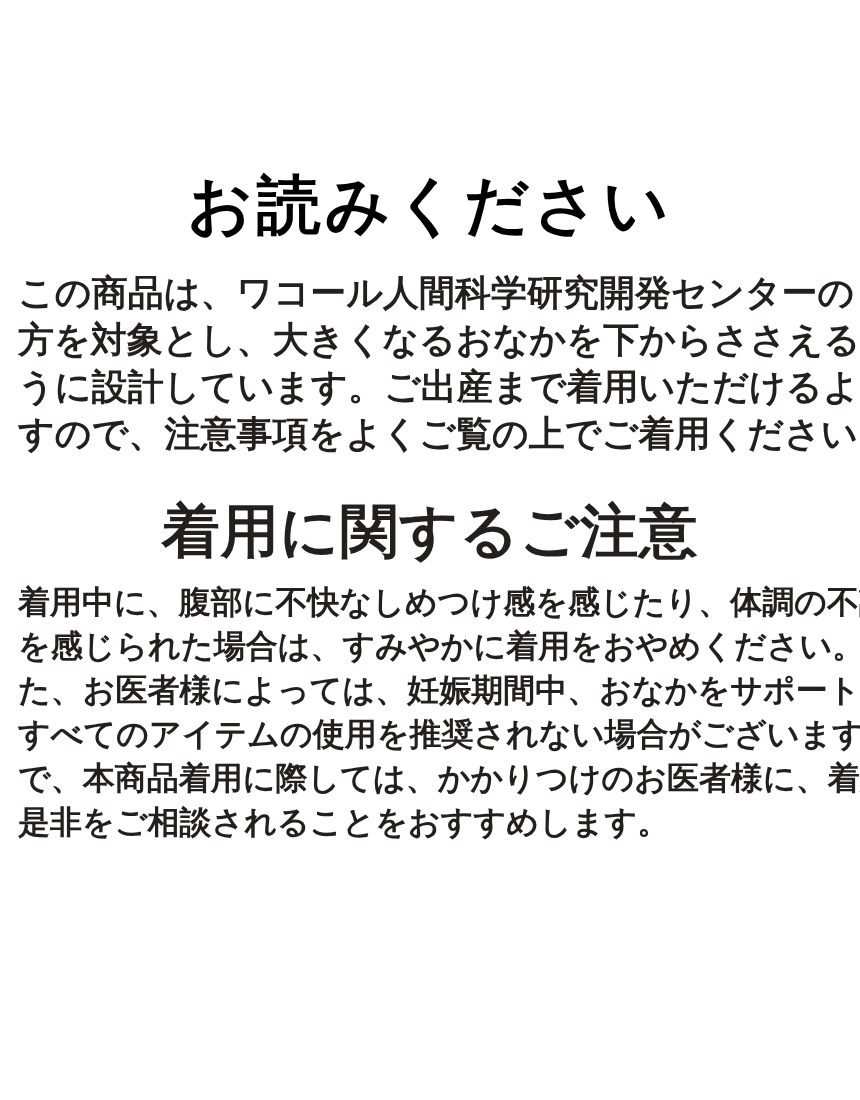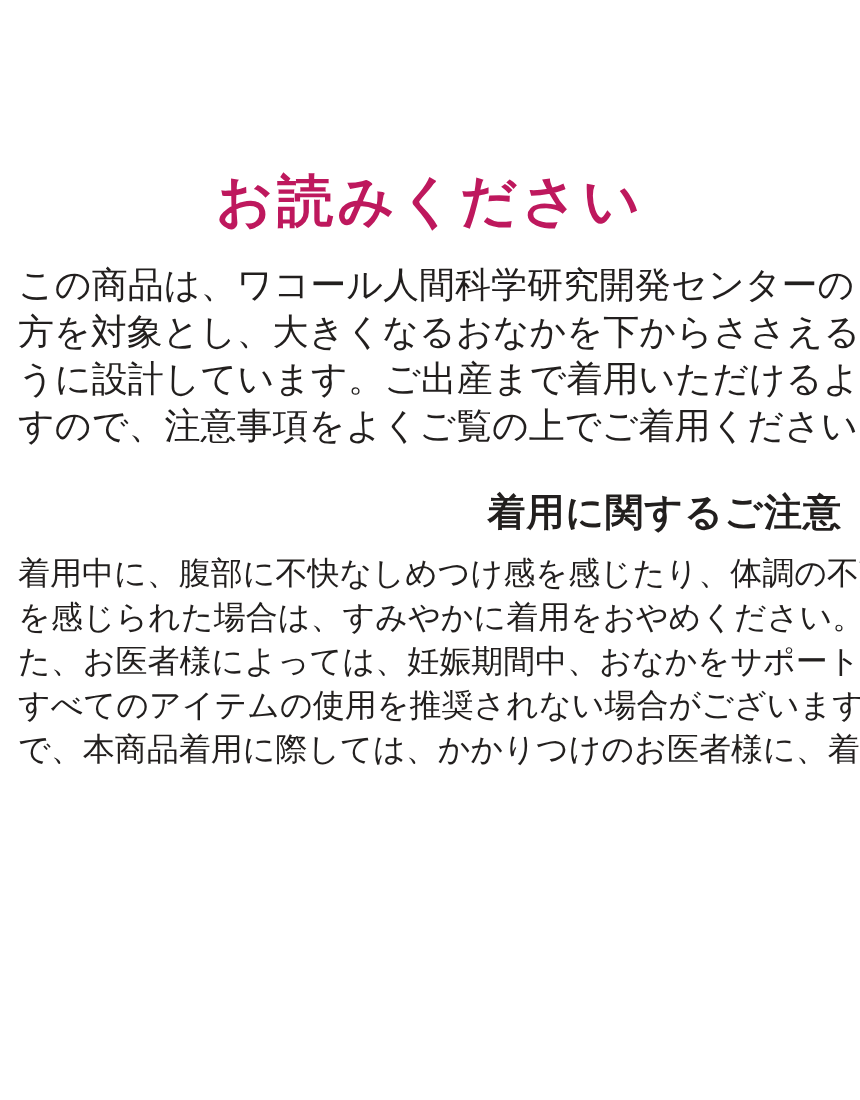--- a/index.html
+++ b/index.html
@@ -16,38 +16,38 @@
   }
   .page {
     width: 860px;
     height: 1100px;
     box-sizing: border-box;
     padding: 0 18px;
     background: #ffffff;
   }
   .main-title {
     margin: 172px 0 17px 0;
-    font-size: 56px;
+    font-size: 64px;
     font-weight: 700;
     line-height: 1.05;
     text-align: center;
     letter-spacing: 4px;
-    color: #be185d;
+    color: #000000;
   }
   .section-heading {
     margin: 44px 0 0 0;
-    font-size: 38px;
+    font-size: 58px;
     font-weight: 700;
     line-height: 1.05;
-    text-align: right;
+    text-align: center;
     letter-spacing: 1px;
     color: #221f1e;
   }
   .para {
-    font-weight: 400;
+    font-weight: 700;
   }
   .para-intro {
     margin-top: 30px;
     font-size: 36px;
     line-height: 47px;
   }
   .para-caution {
     margin-top: 18px;
     font-size: 32px;
     line-height: 44px;
@@ -76,15 +76,16 @@
   </div>
 
   <h2 class="section-heading">着用に関するご注意</h2>
 
   <div class="para para-caution">
     <div class="jline">着用中に、腹部に不快なしめつけ感を感じたり、体調の不調</div>
     <div class="jline">を感じられた場合は、すみやかに着用をおやめください。ま</div>
     <div class="jline">た、お医者様によっては、妊娠期間中、おなかをサポートする</div>
     <div class="jline">すべてのアイテムの使用を推奨されない場合がございますの</div>
     <div class="jline">で、本商品着用に際しては、かかりつけのお医者様に、着用の</div>
+    <div class="jline last">是非をご相談されることをおすすめします。</div>
   </div>
 
 </div>
 
 </body></html>

